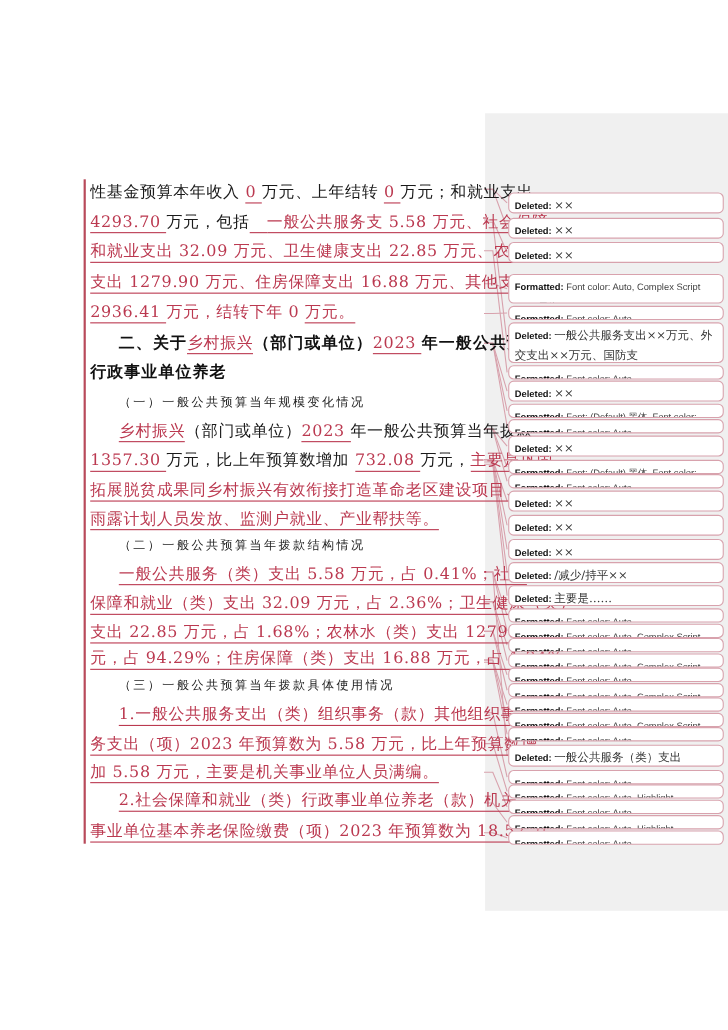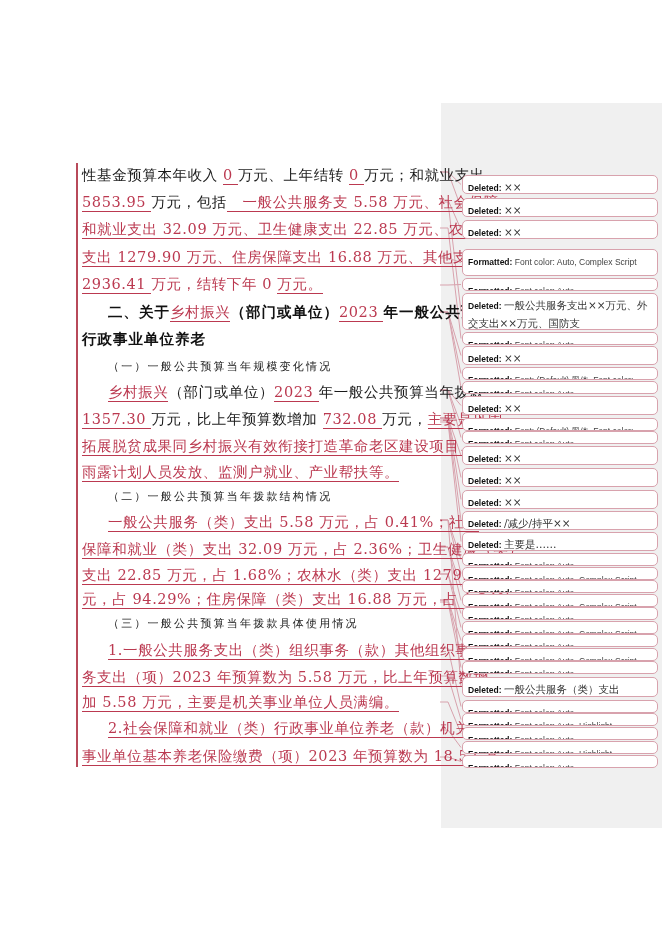--- a/index.html
+++ b/index.html
@@ -62,21 +62,21 @@
       <polyline points="440,520 448,520 461,687" fill="none" stroke="#d8a2ad" stroke-width="1"></polyline>
       <polyline points="440,648 448,648 461,706.5" fill="none" stroke="#d8a2ad" stroke-width="1"></polyline>
       <polyline points="440,676 448,676 461,719.5" fill="none" stroke="#d8a2ad" stroke-width="1"></polyline>
       <polyline points="440,702 448,702 461,733.5" fill="none" stroke="#d8a2ad" stroke-width="1"></polyline>
       <polyline points="440,730 448,730 461,747.5" fill="none" stroke="#d8a2ad" stroke-width="1"></polyline>
       <polyline points="440,757 448,757 461,761.5" fill="none" stroke="#d8a2ad" stroke-width="1"></polyline>
     </svg>
   <div id="change-bar"></div>
   <div id="doc-lines">
       <div class="dline" style="top: 165px; left: 82px;"><span class="seg-k">性基金预算本年收入 </span><span class="seg-r">0 </span><span class="seg-k">万元、上年结转 </span><span class="seg-r">0 </span><span class="seg-k">万元；和就业支出</span></div>
-      <div class="dline" style="top: 192px; left: 82px;"><span class="seg-r">5853.95 </span><span class="seg-k">万元，包括</span><span class="seg-r">   </span><span class="seg-r">一般公共服务支 5.58 万元、社会保障</span></div>
+      <div class="dline" style="top: 192px; left: 82px;"><span class="seg-r">4293.70 </span><span class="seg-k">万元，包括</span><span class="seg-r">   </span><span class="seg-r">一般公共服务支 5.58 万元、社会保障</span></div>
       <div class="dline" style="top: 219px; left: 82px;"><span class="seg-r">和就业支出 32.09 万元、卫生健康支出 22.85 万元、农林水</span></div>
       <div class="dline" style="top: 247px; left: 82px;"><span class="seg-r">支出 1279.90 万元、住房保障支出 16.88 万元、其他支出</span></div>
       <div class="dline" style="top: 274px; left: 82px;"><span class="seg-r">2936.41 </span><span class="seg-rn">万元，结转下年 0 </span><span class="seg-r">万元。</span></div>
       <div class="dline" style="top: 302px; left: 108px;"><span class="seg-kb">二、关于</span><span class="seg-r">乡村振兴</span><span class="seg-kb">（部门或单位）</span><span class="seg-r">2023 </span><span class="seg-kb">年一般公共预算</span></div>
       <div class="dline" style="top: 329px; left: 82px;"><span class="seg-kb">行政事业单位养老</span></div>
       <div class="dline" style="top: 355px; left: 108px;"><span class="seg-kai">（一）一般公共预算当年规模变化情况</span></div>
       <div class="dline" style="top: 382px; left: 108px;"><span class="seg-r">乡村振兴</span><span class="seg-k">（部门或单位）</span><span class="seg-r">2023 </span><span class="seg-k">年一般公共预算当年拨款</span></div>
       <div class="dline" style="top: 409px; left: 82px;"><span class="seg-r">1357.30 </span><span class="seg-k">万元，比上年预算数增加 </span><span class="seg-r">732.08 </span><span class="seg-k">万元，</span><span class="seg-r">主要是巩固</span></div>
       <div class="dline" style="top: 436px; left: 82px;"><span class="seg-r">拓展脱贫成果同乡村振兴有效衔接打造革命老区建设项目、</span></div>
       <div class="dline" style="top: 462px; left: 82px;"><span class="seg-r">雨露计划人员发放、监测户就业、产业帮扶等。</span></div>

